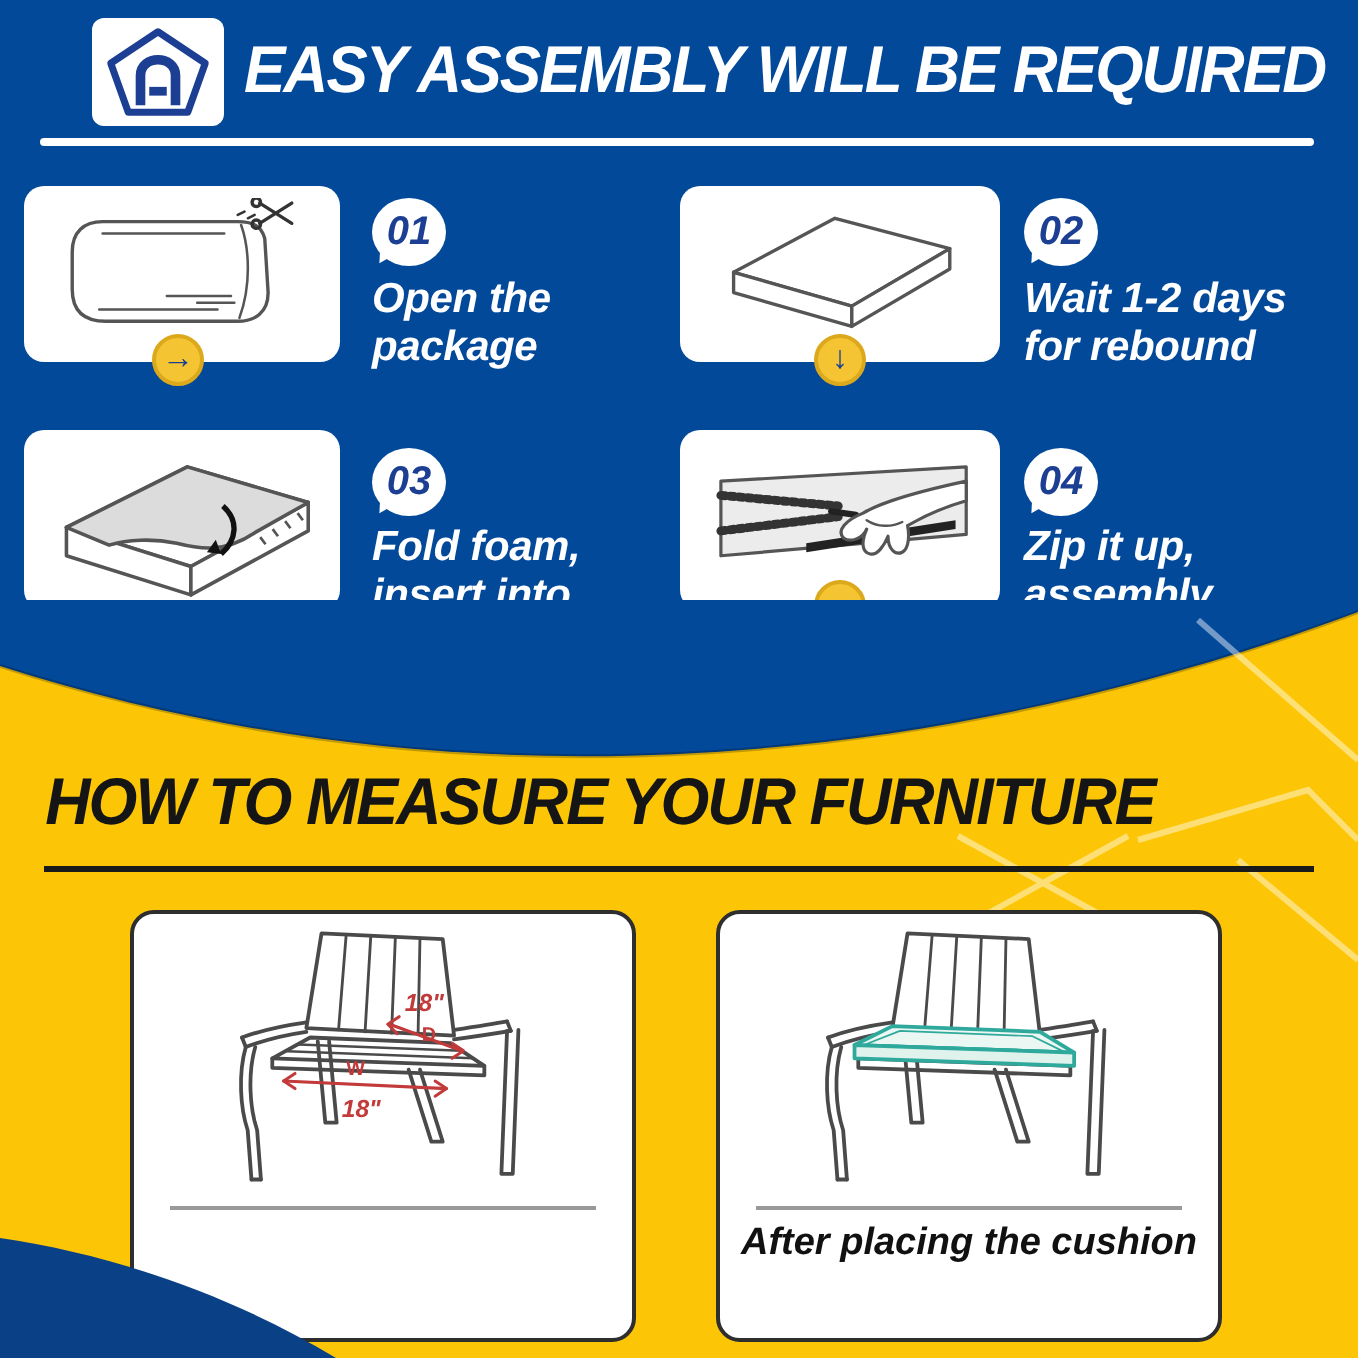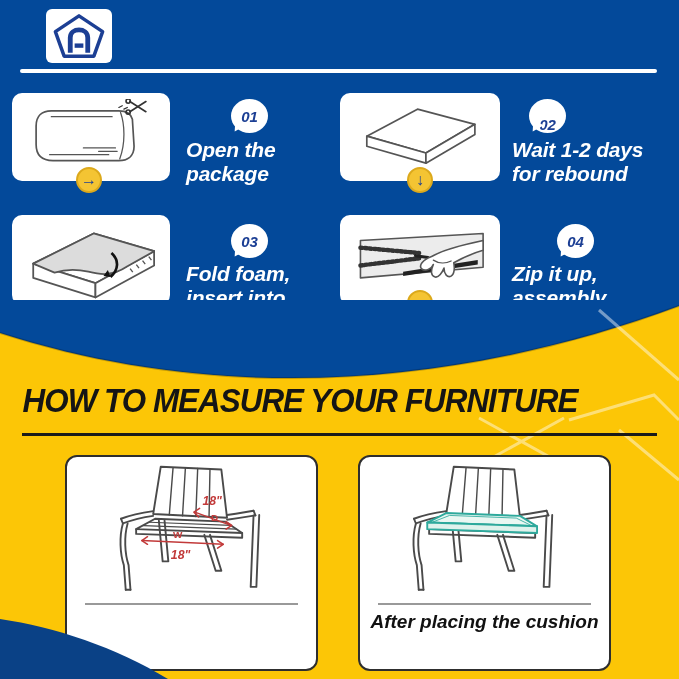--- a/index.html
+++ b/index.html
@@ -35,29 +35,29 @@
   .arrow-badge{
     position:absolute;width:26px;height:26px;border-radius:50%;
     background:#F4C433;border:2px solid #DCA91C;box-sizing:border-box;
     color:#1C3F94;font-weight:bold;font-size:16px;line-height:22px;text-align:center;
   }
   .badge-1{left:76px;top:167px;}
   .badge-2{left:407px;top:167px;}
   .badge-4{left:407px;top:290px;}
   .num-bubble{
     position:absolute;width:37px;height:34px;background:#fff;border-radius:50%;
-    color:#1C3F94;font-weight:bold;font-style:italic;font-size:15px;
-    display:flex;align-items:center;justify-content:center;margin-left:45px;
+    color:#1C3F94;font-weight:bold;font-style:italic;font-size:20px;
+    display:flex;align-items:center;justify-content:center;
   }
   .num-bubble::after{
     content:"";position:absolute;left:-1px;bottom:-5px;width:0;height:0;
     border:6px solid transparent;border-top:11px solid #fff;transform:rotate(32deg);
   }
   .nb-1{left:186px;top:99px;}
-  .nb-2{left:484px;top:99px;align-items:flex-end;}
+  .nb-2{left:512px;top:99px;}
   .nb-3{left:186px;top:224px;}
   .nb-4{left:512px;top:224px;}
   .step-label{
     position:absolute;color:#fff;font-weight:bold;font-style:italic;
     font-size:21px;line-height:1.12;letter-spacing:-.2px;
   }
   .sl-1{left:186px;top:138px;width:115px;}
   .sl-2{left:512px;top:138px;width:158px;}
   .sl-3{left:186px;top:262px;width:152px;}
   .sl-4{left:512px;top:262px;width:166px;}
@@ -95,20 +95,23 @@
 <body>
 
 <div class="canvas">
 
   <div class="logo-box">
     <svg width="56" height="48" viewBox="0 0 64 54">
       <polygon points="32,4 59,22 49,50 15,50 5,22" fill="none" stroke="#1C3F94" stroke-width="4" stroke-linejoin="round"></polygon>
       <path d="M22,46 L22,29 C22,17 42,17 42,29 L42,46" fill="none" stroke="#1C3F94" stroke-width="5.5"></path>
       <path d="M27,38 L37,38" fill="none" stroke="#1C3F94" stroke-width="5"></path>
     </svg>
+  </div>
+  <div class="header-title">
+    <span>EASY ASSEMBLY WILL BE REQUIRED</span>
   </div>
   <div class="header-underline"></div>
 
   <div class="step-card card-1">
     <svg width="142" height="76" viewBox="0 0 150 90" fill="none" stroke="#555" stroke-width="2" stroke-linecap="round" stroke-linejoin="round">
       <path d="M28,14 H108 C116,14 122,16 124,24 L126,56 C126,68 118,73 108,73 H30 C16,73 10,66 10,54 V32 C10,20 17,14 28,14 Z"></path>
       <path d="M110,16 C115,30 116,52 109,71" stroke-width="1.5"></path>
       <path d="M28,21 H100" stroke-width="1.5"></path>
       <path d="M26,66 H96" stroke-width="1.5"></path>
       <path d="M66,58 H104" stroke-width="1.5"></path>

